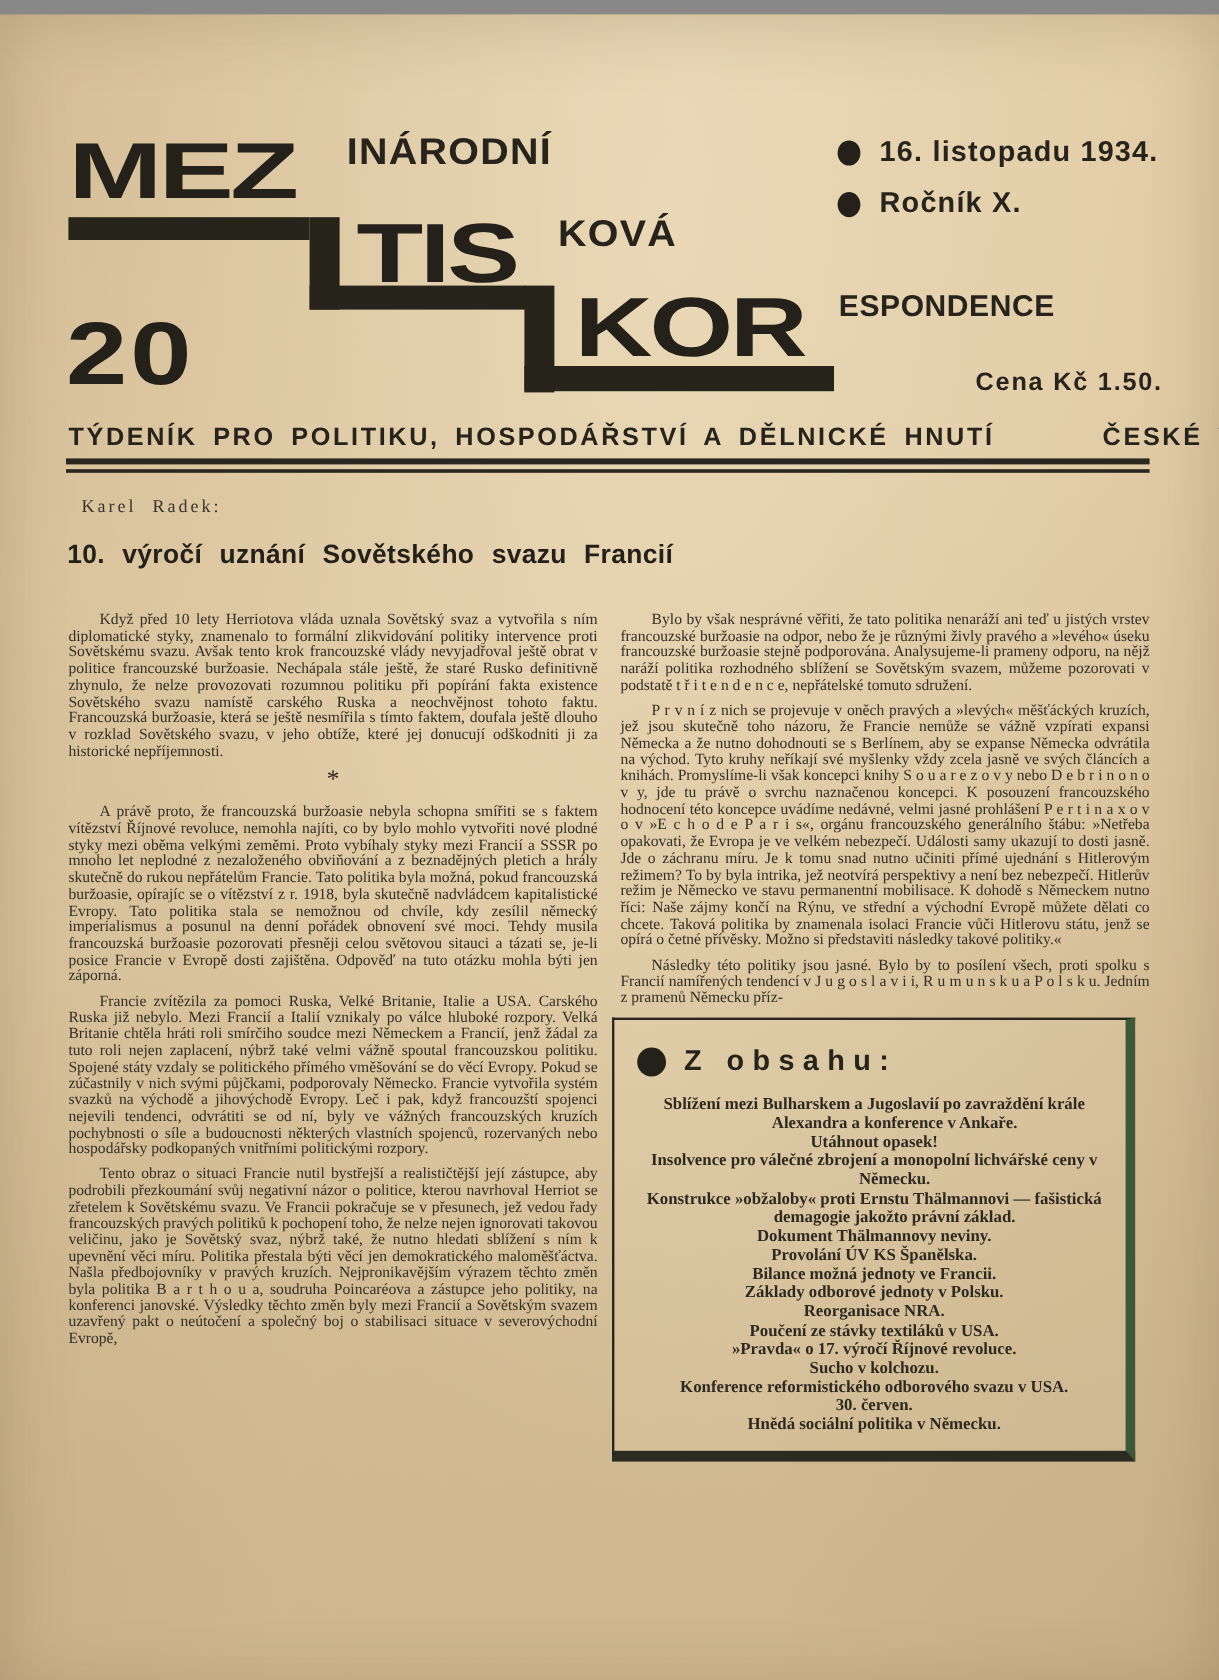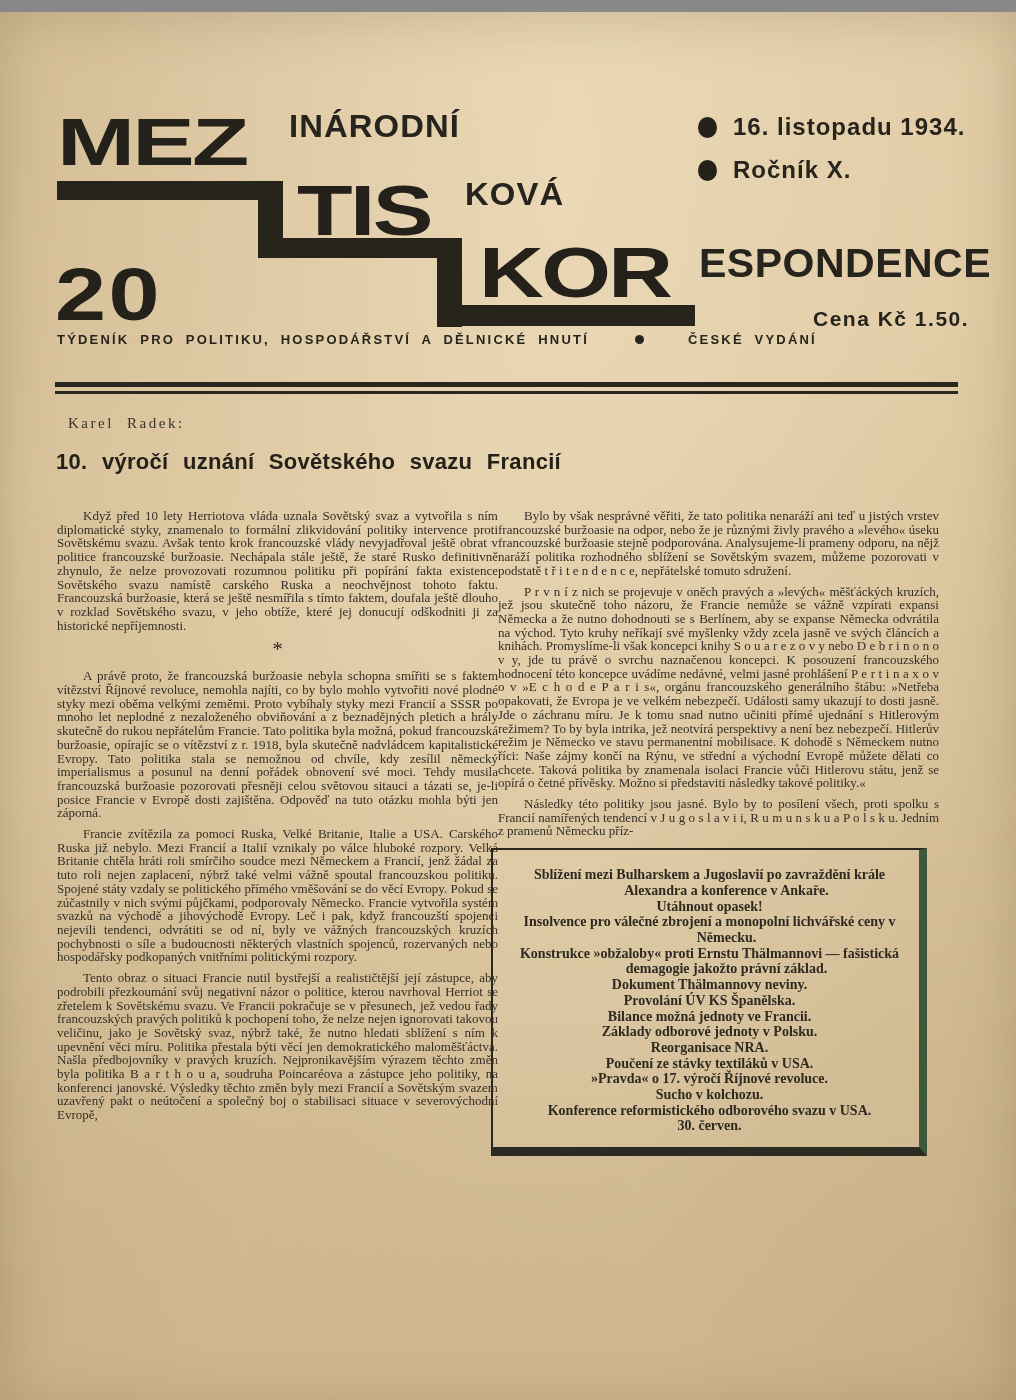--- a/index.html
+++ b/index.html
@@ -33,39 +33,39 @@
   .meta-bullet { width:19px; height:21px; border-radius:50%; background:#23211a; flex:0 0 auto; }
   .meta-text {
     font-family:"Liberation Sans","DejaVu Sans",sans-serif; font-weight:bold;
     font-size:24px; letter-spacing:1px; color:#26241c; white-space:nowrap;
   }
   .price-text {
     font-family:"Liberation Sans","DejaVu Sans",sans-serif; font-weight:bold;
     font-size:21px; letter-spacing:1.5px; color:#26241c; white-space:nowrap;
   }
   .tagline {
-    position:absolute; left:57px; top:320px; width:880px;
+    position:absolute; left:57px; top:341px; width:880px;
     font-family:"Liberation Sans","DejaVu Sans",sans-serif; font-weight:bold;
-    font-size:13px; letter-spacing:2.2px; word-spacing:5px; color:#26241c;
+    font-size:21px; letter-spacing:2.2px; word-spacing:5px; color:#26241c;
     display:flex; align-items:center; white-space:nowrap;gap:36px;
   }
   .tagline .dot { display:inline-block; width:9px; height:9px; border-radius:50%; background:#26241c; margin:0 8px 0 10px; }
   .rule { position:absolute; background:#2a271e; }
   
   .author {
     position:absolute; left:68px; top:403px;
     font-size:15px; letter-spacing:2.5px; word-spacing:7px; color:#37332a; white-space:nowrap;
   }
   .headline {
     position:absolute; left:56px; top:437px;
     font-family:Liberation Sans, sans-serif; font-weight:bold;
     font-size:22px; letter-spacing:0.3px; word-spacing:8px; color:#23211a; white-space:nowrap;
   }
   
-  .columns { position:absolute; left:57px; top:497px; width:901px; display:flex; }
+  .columns { position:absolute; left:57px; top:497px; width:901px; display:flex; gap:19px; }
   .col { width:441px; }
   .para {
     font-size:13px; line-height:13.7px; text-align:justify;
     text-indent:26px; margin:0 0 7px 0; color:#332f26;
   }
   .star-sep { text-align:center; font-size:21px; line-height:1; margin:6px 0 9px 0; color:#2b2820; }
   
   .contents-box {
     margin:10px 0 0 -7px; width:399px;
     border-top:2px solid #2a271e; border-left:2px solid #2a271e;
@@ -94,21 +94,21 @@
   <div class="bar" style="left:57px; top:169px; width:201px; height:19px;"></div>
   <div class="bar" style="left:258px; top:169px; width:25px; height:77px;"></div>
 
   <div class="abs bigword" style="left:297px; top:164px; font-size:70px; transform:scaleX(1.30);">TIS</div>
   <div class="abs smallword" style="left:465px; top:167px; font-size:31px; transform:scaleX(1.06); letter-spacing:1px;">KOVÁ</div>
 
   <div class="bar" style="left:258px; top:226px; width:180px; height:20px;"></div>
   <div class="bar" style="left:437px; top:226px; width:25px; height:89px;"></div>
 
   <div class="abs bigword" style="left:479px; top:226px; font-size:70px; transform:scaleX(1.28);">KOR</div>
-  <div class="abs smallword" style="left:699px; top:231px; font-size:41px; transform:scaleX(1.00); letter-spacing:0.5px;">ESPONDENCE</div>
+  <div class="abs smallword" style="left:699px; top:231px; font-size:25px; transform:scaleX(1.00); letter-spacing:0.5px;">ESPONDENCE</div>
 
   <div class="bar" style="left:437px; top:293px; width:258px; height:21px;"></div>
 
   <div class="abs bigword" style="left:55px; top:246px; font-size:74px; transform:scaleX(1.24); letter-spacing:2px;">20</div>
 
   <div class="meta-row" style="left:698px; top:101px;">
     <span class="meta-bullet"></span>
     <span class="meta-text">16. listopadu 1934.</span>
   </div>
   <div class="meta-row" style="left:698px; top:144px;">
@@ -135,31 +135,36 @@
       <p class="para">A právě proto, že francouzská buržoasie nebyla schopna smířiti se s faktem vítězství Říjnové revoluce, nemohla najíti, co by bylo mohlo vytvořiti nové plodné styky mezi oběma velkými zeměmi. Proto vybíhaly styky mezi Francií a SSSR po mnoho let neplodné z nezaloženého obviňování a z beznadějných pletich a hrály skutečně do rukou nepřátelům Francie. Tato politika byla možná, pokud francouzská buržoasie, opírajíc se o vítězství z r. 1918, byla skutečně nadvládcem kapitalistické Evropy. Tato politika stala se nemožnou od chvíle, kdy zesílil německý imperialismus a posunul na denní pořádek obnovení své moci. Tehdy musila francouzská buržoasie pozorovati přesněji celou světovou sitauci a tázati se, je-li posice Francie v Evropě dosti zajištěna. Odpověď na tuto otázku mohla býti jen záporná.</p>
       <p class="para">Francie zvítězila za pomoci Ruska, Velké Britanie, Italie a USA. Carského Ruska již nebylo. Mezi Francií a Italií vznikaly po válce hluboké rozpory. Velká Britanie chtěla hráti roli smírčiho soudce mezi Německem a Francií, jenž žádal za tuto roli nejen zaplacení, nýbrž také velmi vážně spoutal francouzskou politiku. Spojené státy vzdaly se politického přímého vměšování se do věcí Evropy. Pokud se zúčastnily v nich svými půjčkami, podporovaly Německo. Francie vytvořila systém svazků na východě a jihovýchodě Evropy. Leč i pak, když francouzští spojenci nejevili tendenci, odvrátiti se od ní, byly ve vážných francouzských kruzích pochybnosti o síle a budoucnosti některých vlastních spojenců, rozervaných nebo hospodářsky podkopaných vnitřními politickými rozpory.</p>
       <p class="para">Tento obraz o situaci Francie nutil bystřejší a realističtější její zástupce, aby podrobili přezkoumání svůj negativní názor o politice, kterou navrhoval Herriot se zřetelem k Sovětskému svazu. Ve Francii pokračuje se v přesunech, jež vedou řady francouzských pravých politiků k pochopení toho, že nelze nejen ignorovati takovou veličinu, jako je Sovětský svaz, nýbrž také, že nutno hledati sblížení s ním k upevnění věci míru. Politika přestala býti věcí jen demokratického maloměšťáctva. Našla předbojovníky v pravých kruzích. Nejpronikavějším výrazem těchto změn byla politika B a r t h o u a, soudruha Poincaréova a zástupce jeho politiky, na konferenci janovské. Výsledky těchto změn byly mezi Francií a Sovětským svazem uzavřený pakt o neútočení a společný boj o stabilisaci situace v severovýchodní Evropě,</p>
     </div>
     <div class="col">
       <p class="para">Bylo by však nesprávné věřiti, že tato politika nenaráží ani teď u jistých vrstev francouzské buržoasie na odpor, nebo že je různými živly pravého a »levého« úseku francouzské buržoasie stejně podporována. Analysujeme-li prameny odporu, na nějž naráží politika rozhodného sblížení se Sovětským svazem, můžeme pozorovati v podstatě t ř i   t e n d e n c e, nepřátelské tomuto sdružení.</p>
       <p class="para">P r v n í  z nich se projevuje v oněch pravých a »levých« měšťáckých kruzích, jež jsou skutečně toho názoru, že Francie nemůže se vážně vzpírati expansi Německa a že nutno dohodnouti se s Berlínem, aby se expanse Německa odvrátila na východ. Tyto kruhy neříkají své myšlenky vždy zcela jasně ve svých článcích a knihách. Promyslíme-li však koncepci knihy S o u a r e z o v y  nebo  D e b r i n o n o v y, jde tu právě o svrchu naznačenou koncepci. K posouzení francouzského hodnocení této koncepce uvádíme nedávné, velmi jasné prohlášení P e r t i n a x o v o  v  »E c h o  d e  P a r i s«, orgánu francouzského generálního štábu: »Netřeba opakovati, že Evropa je ve velkém nebezpečí. Události samy ukazují to dosti jasně. Jde o záchranu míru. Je k tomu snad nutno učiniti přímé ujednání s Hitlerovým režimem? To by byla intrika, jež neotvírá perspektivy a není bez nebezpečí. Hitlerův režim je Německo ve stavu permanentní mobilisace. K dohodě s Německem nutno říci: Naše zájmy končí na Rýnu, ve střední a východní Evropě můžete dělati co chcete. Taková politika by znamenala isolaci Francie vůči Hitlerovu státu, jenž se opírá o četné přívěsky. Možno si představiti následky takové politiky.«</p>
       <p class="para">Následky této politiky jsou jasné. Bylo by to posílení všech, proti spolku s Francií namířených tendencí v J u g o s l a v i i, R u m u n s k u  a  P o l s k u. Jedním z pramenů Německu příz-</p>
 
       <div class="contents-box">
+        <div class="contents-title">
+          <span class="contents-bullet"></span>
+          <span class="contents-title-text">Z obsahu:</span>
+        </div>
         <p class="contents-item">Sblížení mezi Bulharskem a Jugoslavií po zavraždění krále Alexandra a konference v Ankaře.</p>
         <p class="contents-item">Utáhnout opasek!</p>
         <p class="contents-item">Insolvence pro válečné zbrojení a monopolní lichvářské ceny v Německu.</p>
         <p class="contents-item">Konstrukce »obžaloby« proti Ernstu Thälmannovi — fašistická demagogie jakožto právní základ.</p>
         <p class="contents-item">Dokument Thälmannovy neviny.</p>
         <p class="contents-item">Provolání ÚV KS Španělska.</p>
         <p class="contents-item">Bilance možná jednoty ve Francii.</p>
         <p class="contents-item">Základy odborové jednoty v Polsku.</p>
         <p class="contents-item">Reorganisace NRA.</p>
         <p class="contents-item">Poučení ze stávky textiláků v USA.</p>
         <p class="contents-item">»Pravda« o 17. výročí Říjnové revoluce.</p>
         <p class="contents-item">Sucho v kolchozu.</p>
         <p class="contents-item">Konference reformistického odborového svazu v USA.</p>
         <p class="contents-item">30. červen.</p>
+        <p class="contents-item">Hnědá sociální politika v Německu.</p>
       </div>
     </div>
   </div>
 
 </div>
 
 </body></html>

